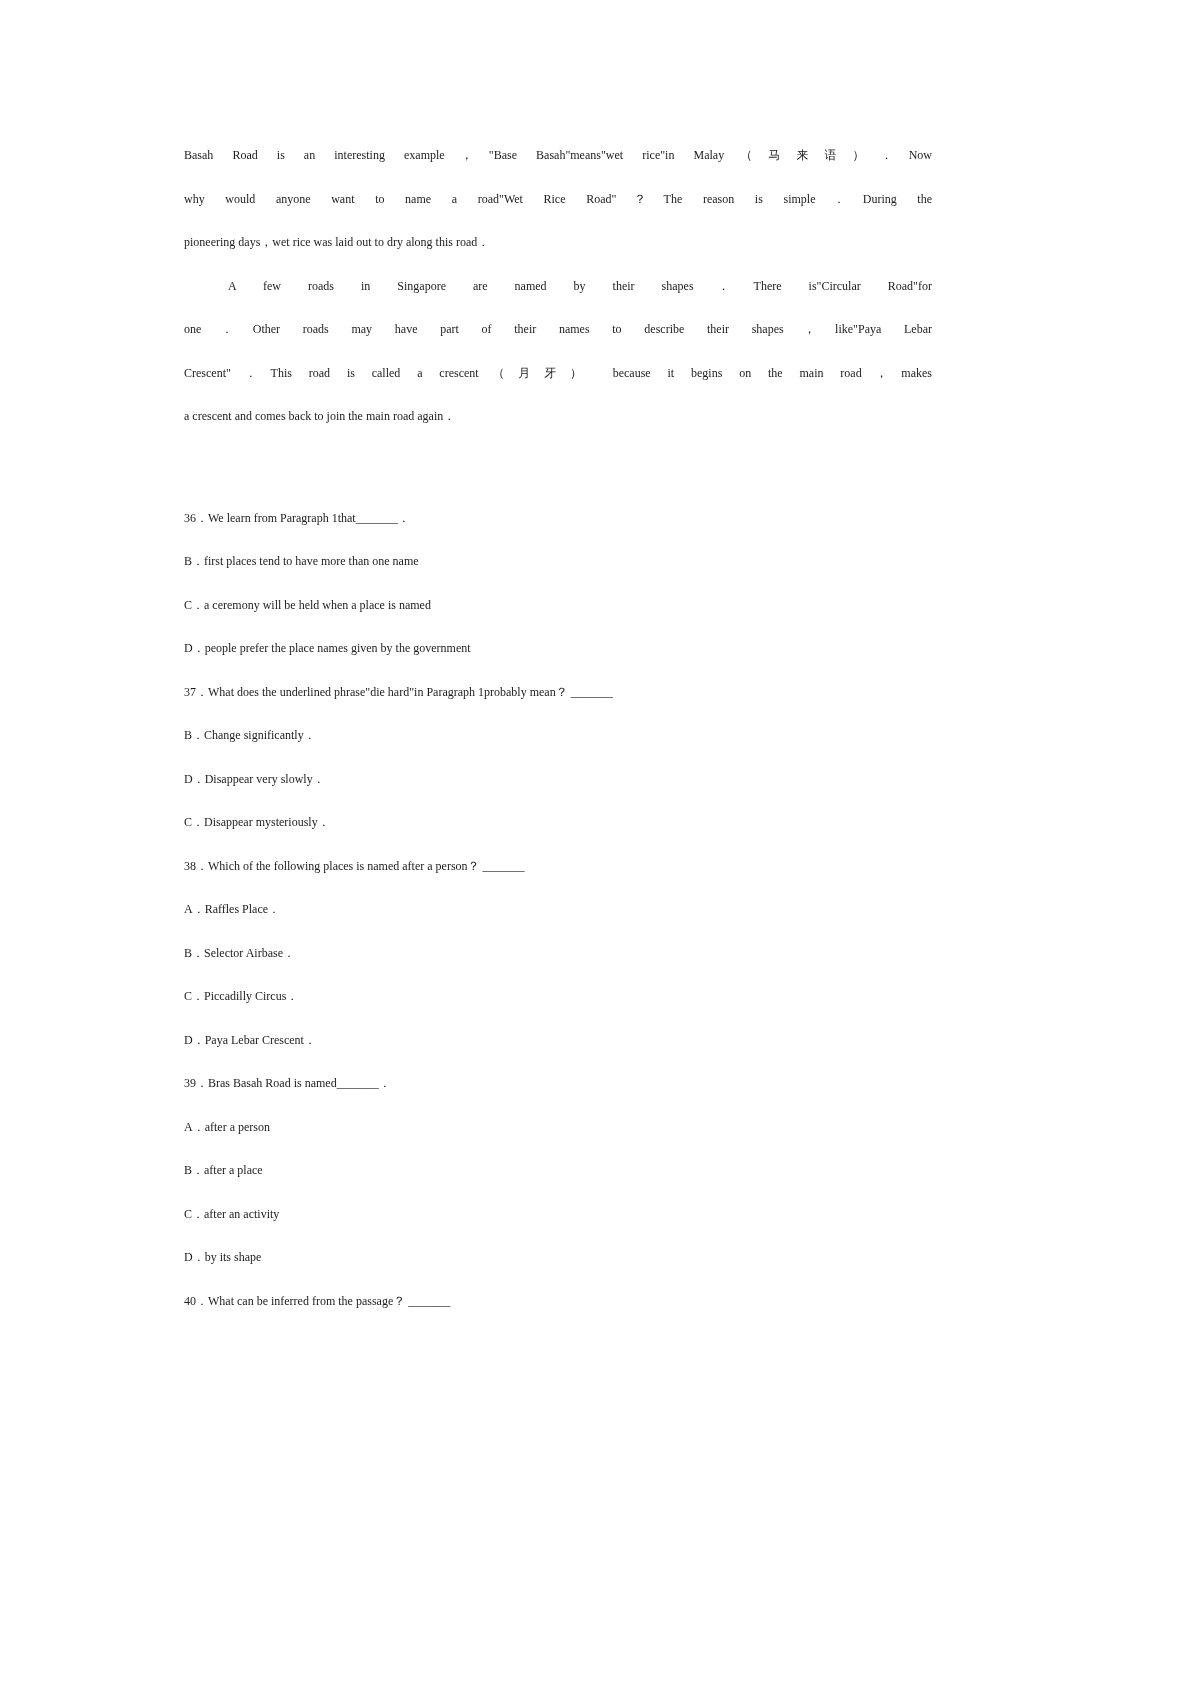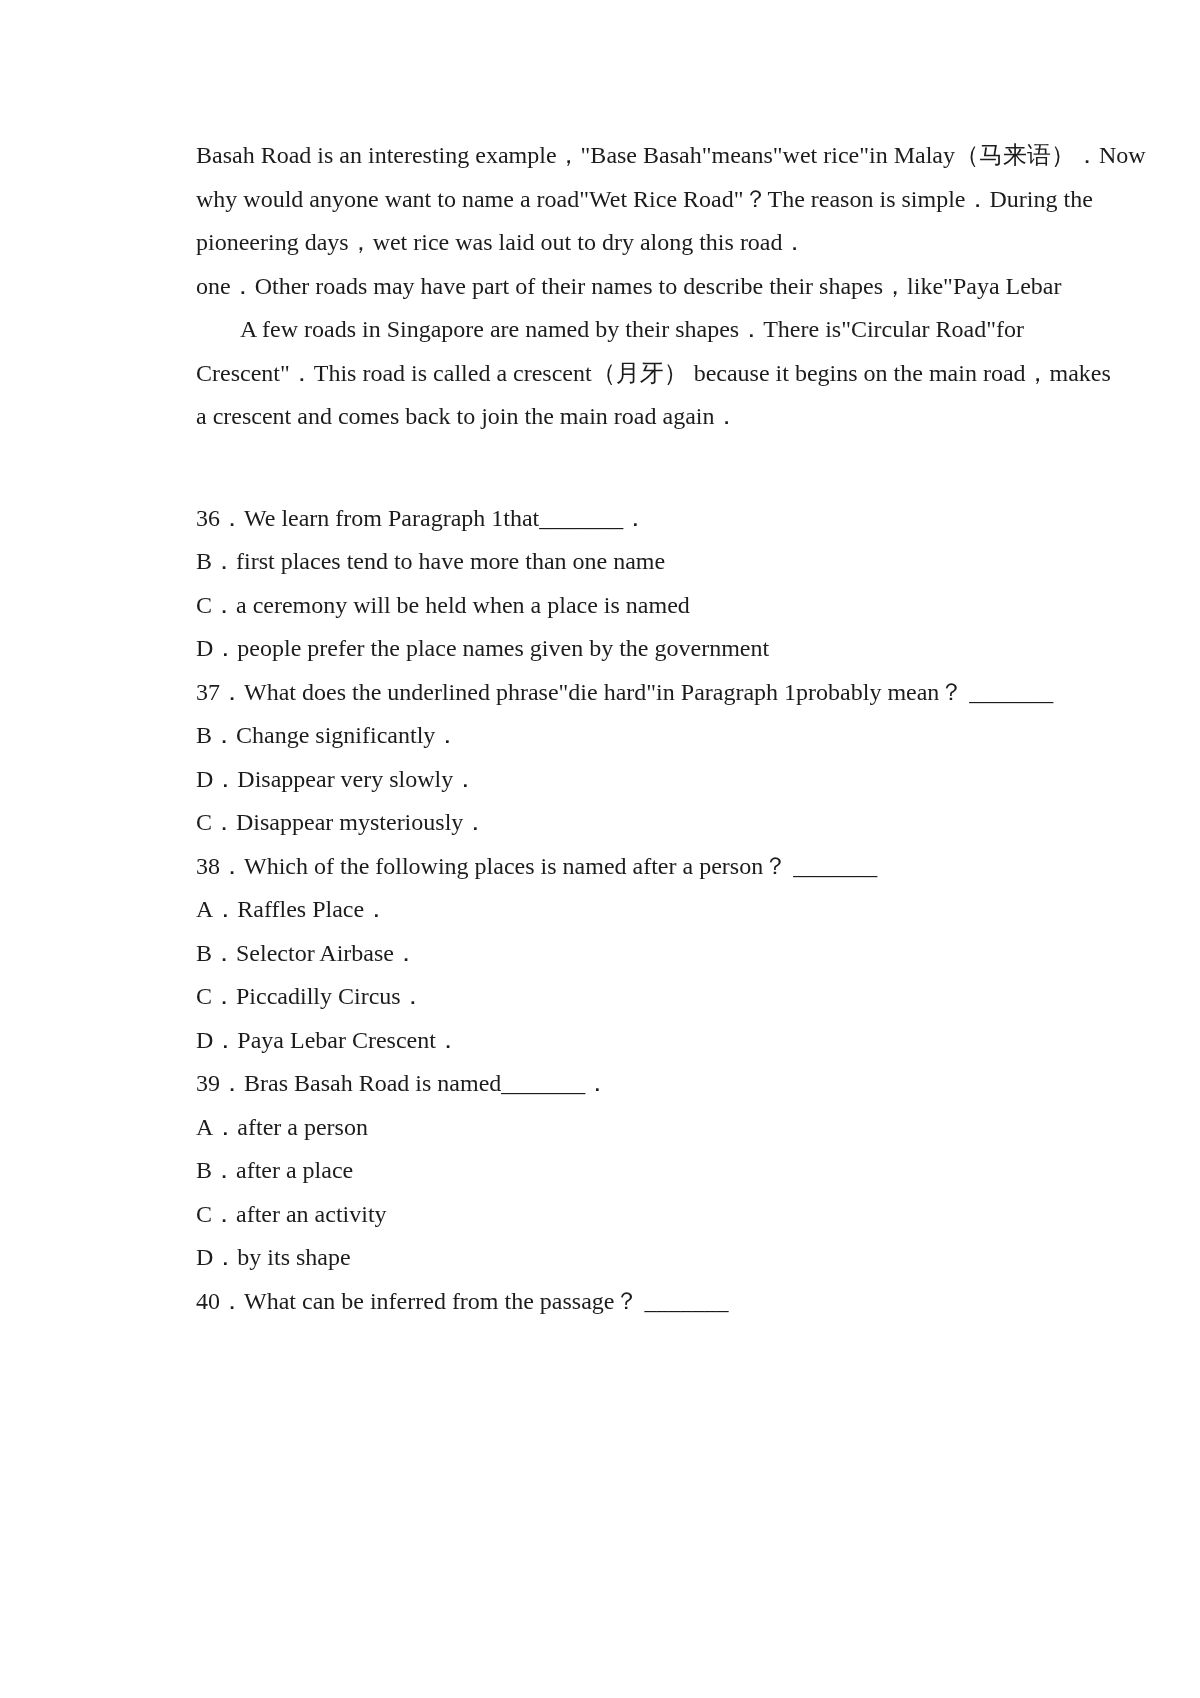--- a/index.html
+++ b/index.html
@@ -17,24 +17,24 @@
   .page {
     position: absolute;
     left: 0; top: 0;
     width: 1200px;
     height: 1698px;
     background: #ffffff;
     overflow: hidden;
   }
   .content {
     position: absolute;
-    left: 196px;
+    left: 184px;
     top: 134px;
     width: 748px;
-    font-size: 24px;
+    font-size: 12px;
   }
   .tline {
     line-height: 43.5px;
     height: 43.5px;
     white-space: pre;
   }
   
   .j {
     text-align: justify;
     text-align-last: justify;
@@ -51,22 +51,22 @@
 <body>
 
 <div class="page">
   <div class="content">
 
     <div class="passage">
       <div class="tline j">Basah Road is an interesting example，"Base Basah"means"wet rice"in Malay（马来语）．Now</div>
       <div class="tline j">why would anyone want to name a road"Wet Rice Road"？The reason is simple．During the</div>
       <div class="tline">pioneering days，wet rice was laid out to dry along this road．</div>
 
+      <div class="tline j ind">A few roads in Singapore are named by their shapes．There is"Circular Road"for</div>
       <div class="tline j">one．Other roads may have part of their names to describe their shapes，like"Paya Lebar</div>
-      <div class="tline j ind">A few roads in Singapore are named by their shapes．There is"Circular Road"for</div>
       <div class="tline j">Crescent"．This road is called a crescent（月牙） because it begins on the main road，makes</div>
       <div class="tline">a crescent and comes back to join the main road again．</div>
     </div>
 
     <div class="questions">
 
       <div class="question">
         <div class="tline">36．We learn from Paragraph 1that_______．</div>
         <div class="tline">B．first places tend to have more than one name</div>
         <div class="tline">C．a ceremony will be held when a place is named</div>

